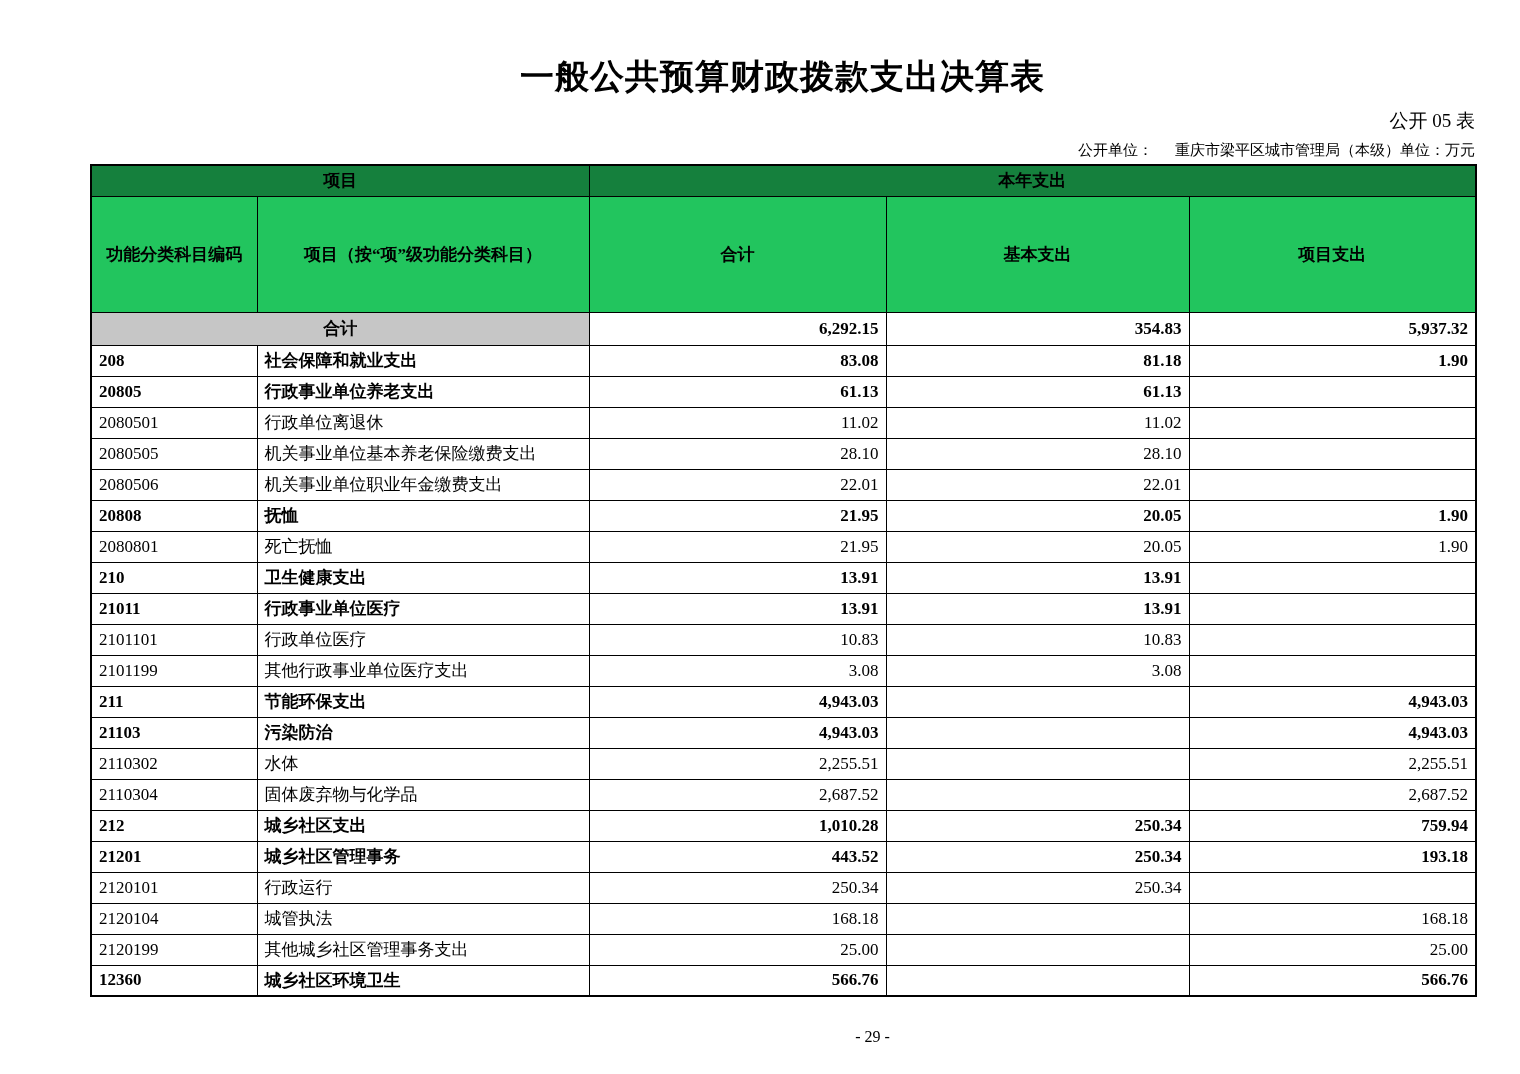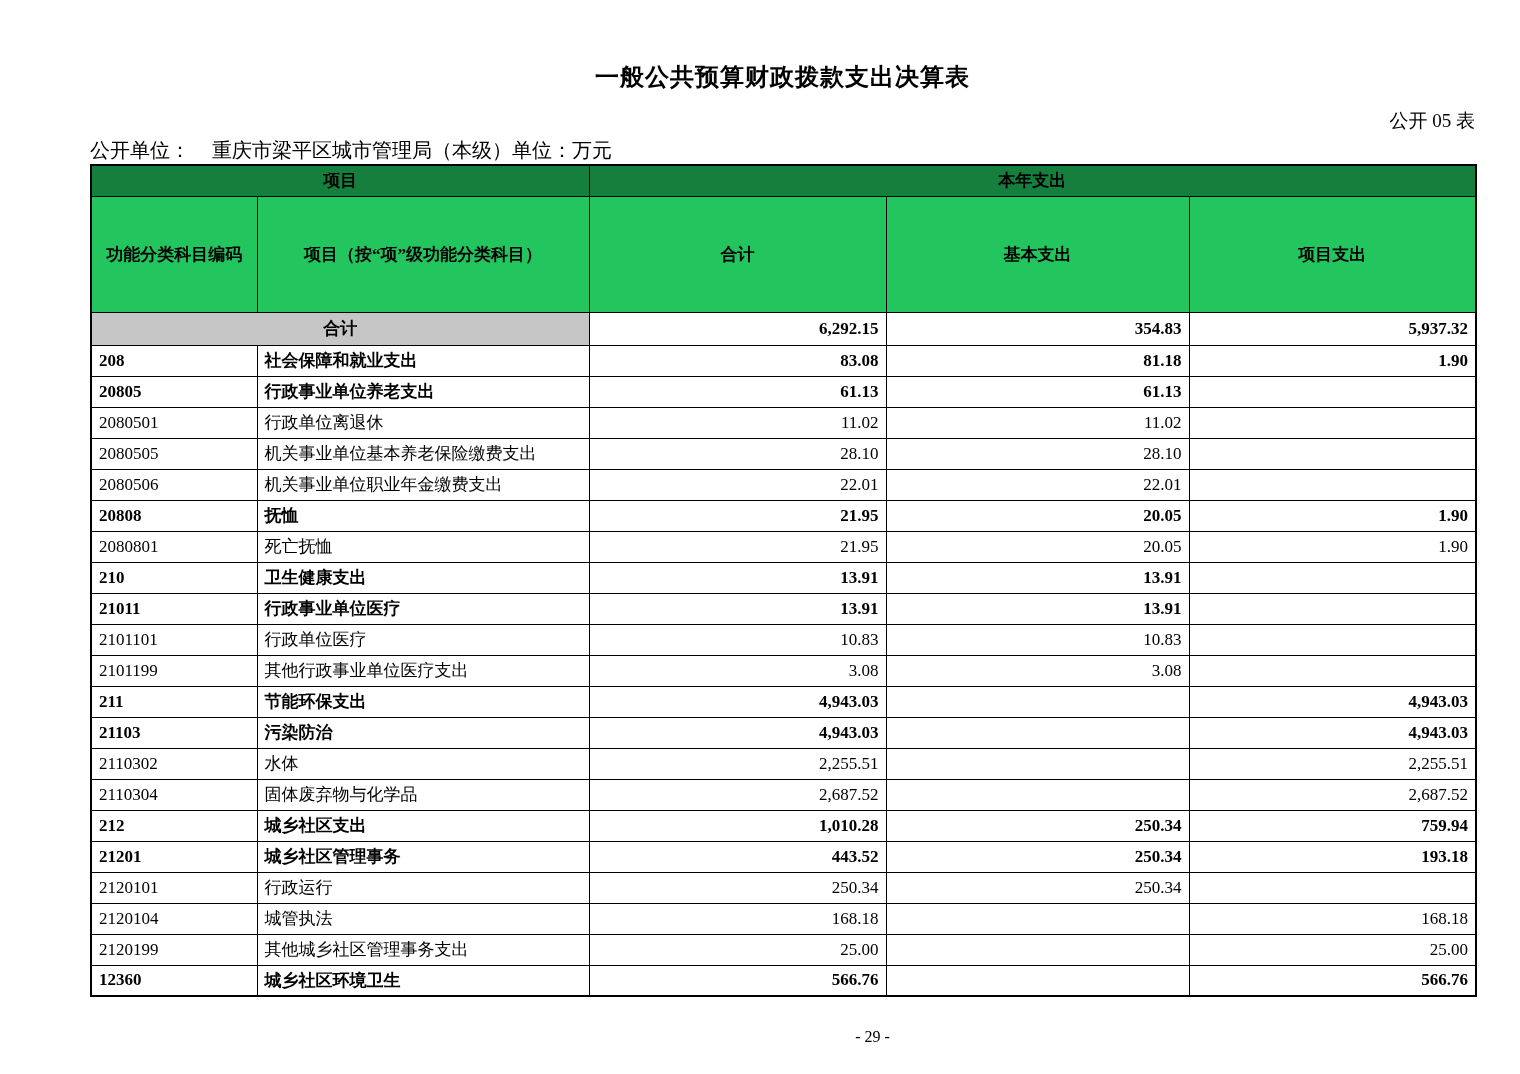--- a/index.html
+++ b/index.html
@@ -18,38 +18,38 @@
   }
   .content {
     position: absolute;
     left: 90px;
     top: 0;
     width: 1385px;
   }
   .title {
     margin: 0;
     padding-top: 58px;
-    font-size: 24px;
+    font-size: 34px;
     font-weight: bold;
     text-align: center;
     letter-spacing: 1px;
     line-height: 38px;
   }
   .meta-right {
     margin-top: 14px;
     text-align: right;
     font-size: 19px;
     line-height: 22px;
   }
   .meta-split {
     margin-top: 7px;
     margin-bottom: 3px;
     display: flex;
-    justify-content: flex-start;
-    font-size: 20px;
+    justify-content: flex-end;
+    font-size: 15px;
     line-height: 22px;
   }
   .meta-split .unit-name { margin-left: 22px; }
   table.report {
     width: 1385px;
     border-collapse: collapse;
     table-layout: fixed;
     border: 2px solid #000;
   }
   table.report th, table.report td {

